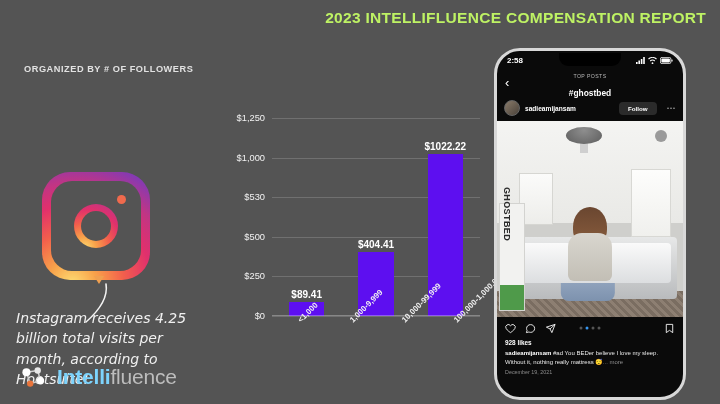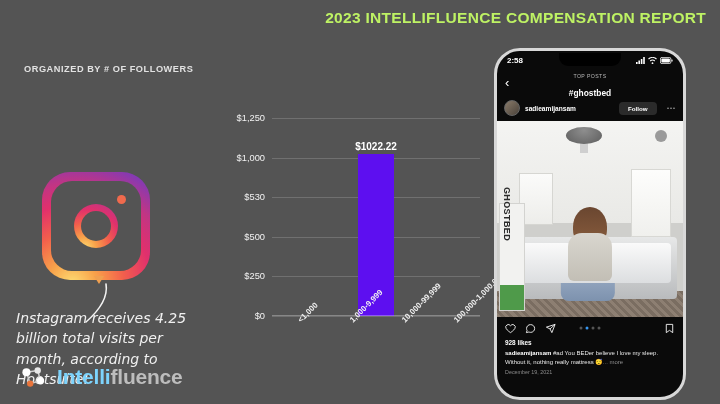--- a/index.html
+++ b/index.html
@@ -341,21 +341,21 @@
   }
 
   
   .footer-logo {
     position: absolute; left: 18px; bottom: 12px;
     display: flex; align-items: center; gap: 9px;
   }
   .logo-mark { width: 30px; height: 30px; flex: none; }
   .logo-text { font-size: 21px; font-weight: bold; letter-spacing: -0.2px; }
   .logo-text .a { color: #7dd3fc; }
-  .logo-text .b { color: #bdbdbd; font-weight: bold; text-align: center; }
+  .logo-text .b { color: #bdbdbd; font-weight: normal; text-align: center; }
 </style>
 </head>
 <body>
 
 <div class="report-header">2023 INTELLIFLUENCE COMPENSATION REPORT</div>
 
 <div class="question-block">
   <div class="question-sub">ORGANIZED BY # OF FOLLOWERS</div>
 </div>
 
@@ -386,20 +386,28 @@
         <span class="ytick">$500</span>
       </div>
     <div class="gridline" style="top:80%">
         <span class="ytick">$250</span>
       </div>
     <div class="gridline" style="top:100%">
         <span class="ytick">$0</span>
       </div>
 
     <div class="bars">
+      <div class="bar-col">
+        <div class="bar-value">$89.41</div>
+        <div class="bar" id="bar0" style="height: 7.1528%; background: rgb(93, 15, 240);"></div>
+      </div>
+      <div class="bar-col">
+        <div class="bar-value">$404.41</div>
+        <div class="bar" id="bar2" style="height: 32.3528%; background: rgb(93, 15, 240);"></div>
+      </div>
       <div class="bar-col">
         <div class="bar-value">$1022.22</div>
         <div class="bar" id="bar3" style="height: 81.7776%; background: rgb(93, 15, 240);"></div>
       </div>
     </div>
     <div class="axis-line"></div>
   </div>
 
   <div class="xlabels">
     <span class="xlabel" id="xl0" style="left: 23.9922px;">&lt;1,000</span>

